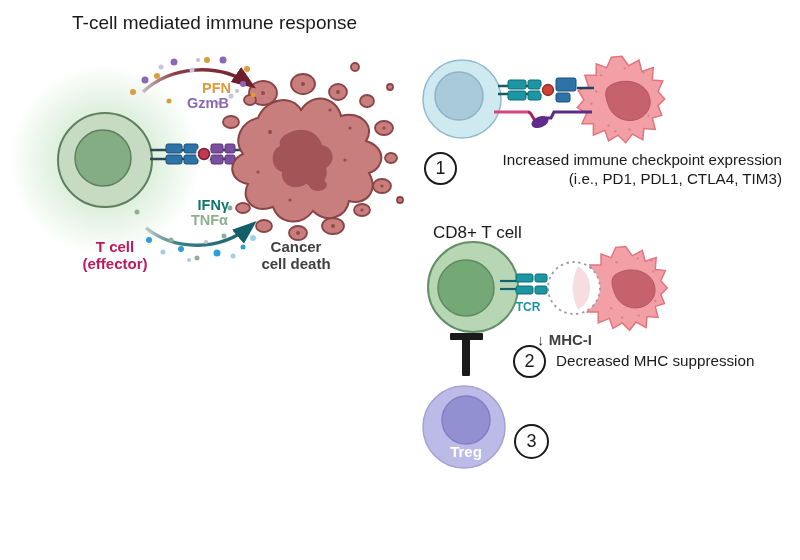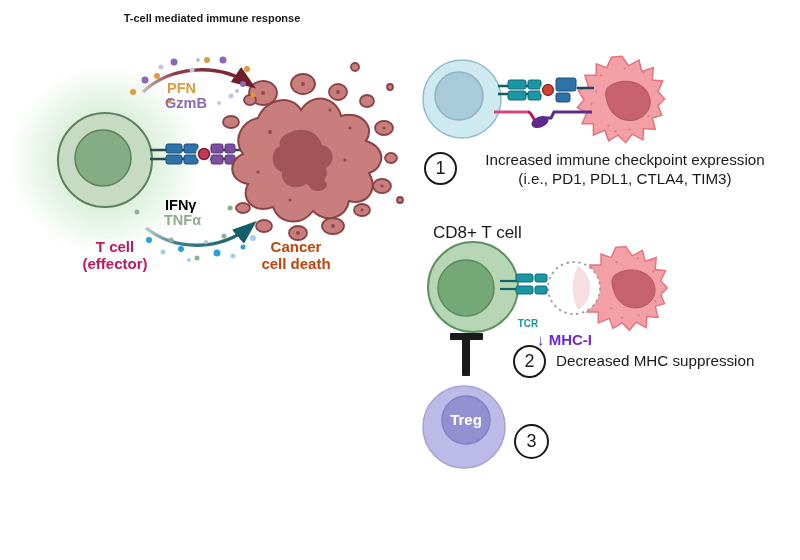--- a/index.html
+++ b/index.html
@@ -1,33 +1,33 @@
 <!DOCTYPE html>
 <html><head>
 <meta charset="utf-8">
 <style>
   html,body{margin:0;padding:0;background:#fff;}
   #canvas{
     position:relative;width:800px;height:560px;background:#ffffff;
     font-family:"Liberation Sans", sans-serif;color:#1a1a1a;overflow:hidden;
   }
   .abs{position:absolute;}
-  .panel-title{font-size:11px;font-weight:700;text-align:center;white-space:nowrap;}
-  .mol-label{font-size:14.5px;font-weight:700;text-align:left;width:64px;}
+  .panel-title{font-size:19px;font-weight:400;text-align:center;white-space:nowrap;}
+  .mol-label{font-size:14.5px;font-weight:700;text-align:right;width:64px;}
   .cell-label{font-size:15px;font-weight:700;text-align:center;line-height:1.12;white-space:pre-line;}
   .num-circle{
     width:33px;height:33px;border:2px solid #1a1a1a;border-radius:50%;
     display:flex;align-items:center;justify-content:center;
     font-size:18px;background:#fff;box-sizing:border-box;
   }
-  .mech-text{font-size:15.2px;line-height:1.22;text-align:center;white-space:pre-line;}
+  .mech-text{font-size:15.2px;line-height:1.22;text-align:right;white-space:pre-line;}
   .plain-label{font-size:17px;}
-  .tcr-label{font-size:10px;font-weight:700;color:#1896a3;text-align:center;width:50px;margin-top:18px;}
-  .mhc-label{font-size:15px;font-weight:700;color:#6d28d9;}
-  .treg-label{font-size:15px;font-weight:700;color:#ffffff;text-align:center;width:56px;}
+  .tcr-label{font-size:12px;font-weight:700;color:#1896a3;text-align:center;width:50px;}
+  .mhc-label{font-size:15px;font-weight:700;color:#404040;}
+  .treg-label{font-size:15px;font-weight:700;color:#ffffff;text-align:center;width:56px;margin-top:32px;}
   svg{position:absolute;left:0;top:0;}
 </style>
 </head>
 <body>
 
 <div id="canvas">
 
   <svg width="800" height="560" viewBox="0 0 800 560">
     <defs>
       <radialGradient id="glowGrad" cx="0.5" cy="0.5" r="0.5">
@@ -271,26 +271,26 @@
     <g>
       <circle cx="464" cy="427" r="41" fill="#bcbae6" stroke="#a3a1d6" stroke-width="1.5"></circle>
       <circle cx="466" cy="420" r="24" fill="#9390d2" stroke="#827fc4" stroke-width="1.5"></circle>
     </g>
   </svg>
 
   <div class="abs panel-title" style="left:72px;top:12px;width:280px;">T-cell mediated immune response</div>
 
   <div class="abs mol-label" style="left:167px;top:80px;color:#dd9b3d;">PFN</div>
   <div class="abs mol-label" style="left:165px;top:95px;color:#8a68b5;">GzmB</div>
-  <div class="abs mol-label" style="left:165px;top:197px;color:#000000;">IFNγ</div>
+  <div class="abs mol-label" style="left:165px;top:197px;color:#0f766e;">IFNγ</div>
   <div class="abs mol-label" style="left:164px;top:212px;color:#8fae8f;">TNFα</div>
 
   <div class="abs cell-label" style="left:65px;top:239px;width:100px;color:#be185d;">T cell
 (effector)</div>
-  <div class="abs cell-label" style="left:246px;top:239px;width:100px;color:#c2410c;">Cancer
+  <div class="abs cell-label" style="left:246px;top:239px;width:100px;color:#404040;">Cancer
 cell death</div>
 
   <div class="abs num-circle" style="left:424px;top:152px;">
     <span>1</span>
   </div>
   <div class="abs mech-text" style="left:468px;top:151px;width:314px;">Increased immune checkpoint expression
 (i.e., PD1, PDL1, CTLA4, TIM3)</div>
 
   <div class="abs plain-label" style="left:433px;top:223px;">CD8+ T cell</div>
 

